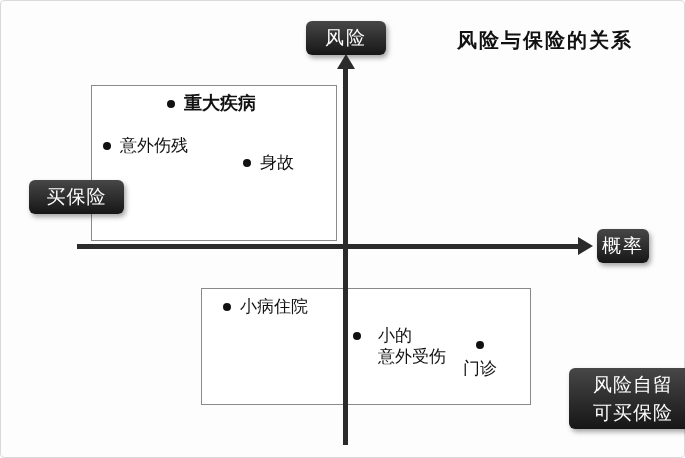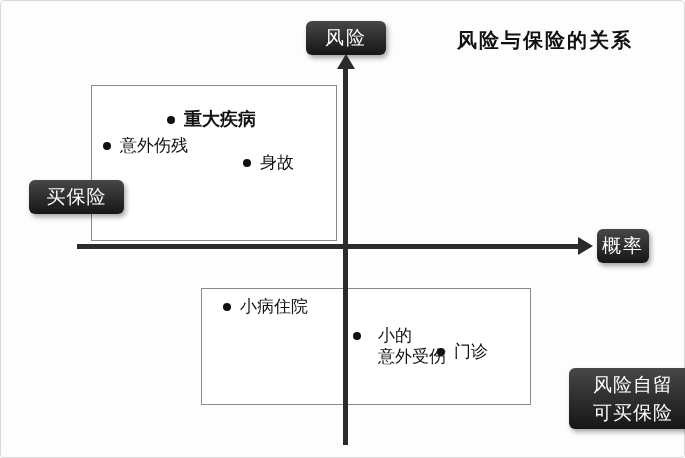--- a/index.html
+++ b/index.html
@@ -86,27 +86,27 @@
   .point .dot {
     width: 8px; height: 8px; border-radius: 50%;
     background: #111; flex: 0 0 auto;
   }
   .plabel { font-size: 17px; font-weight: 500; line-height: 21px; white-space: nowrap; }
   .plabel.heavy { font-weight: 700; font-size: 18px; }
   .point.twoline { align-items: flex-start; gap: 17px; }
   .point.twoline .dot { margin-top: 7px; }
   .point.twoline .plabel { white-space: pre-line; }
 
-  .p-major   { left: 166px; top: 108px; }
+  .p-major   { left: 166px; top: 92px; }
   .p-disab   { left: 102px; top: 134px; }
   .p-death   { left: 242px; top: 151px; }
   .p-serious { left: 192px; top: 203px; }
   .p-minor   { left: 222px; top: 295px; text-align: right; }
   .p-small   { left: 352px; top: 324px; }
-  .p-outpat  { left: 436px; top: 340px; }
+  .p-outpat  { left: 462px; top: 340px; flex-direction: column; }
 </style>
 </head>
 <body>
 
 <div class="canvas">
 
   <div class="title">风险与保险的关系</div>
 
   <div class="qbox upper-box"></div>
   <div class="qbox lower-box"></div>

